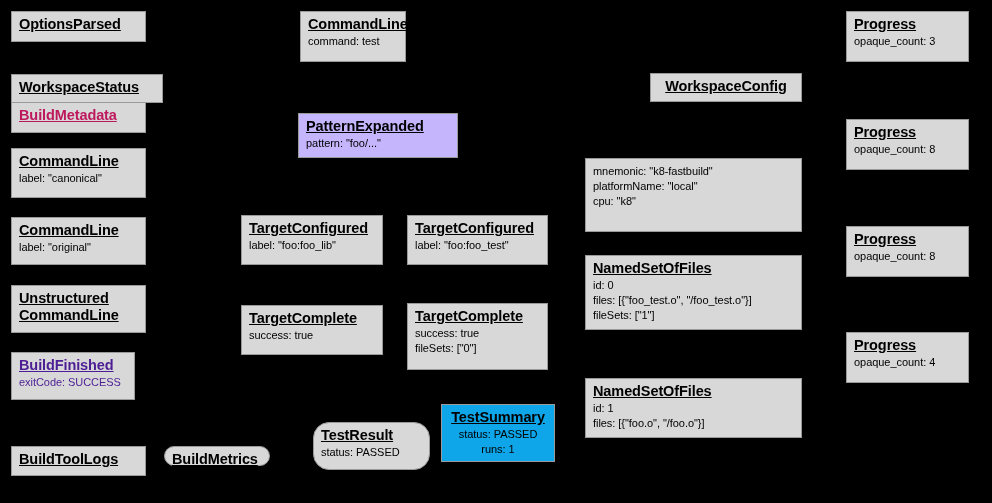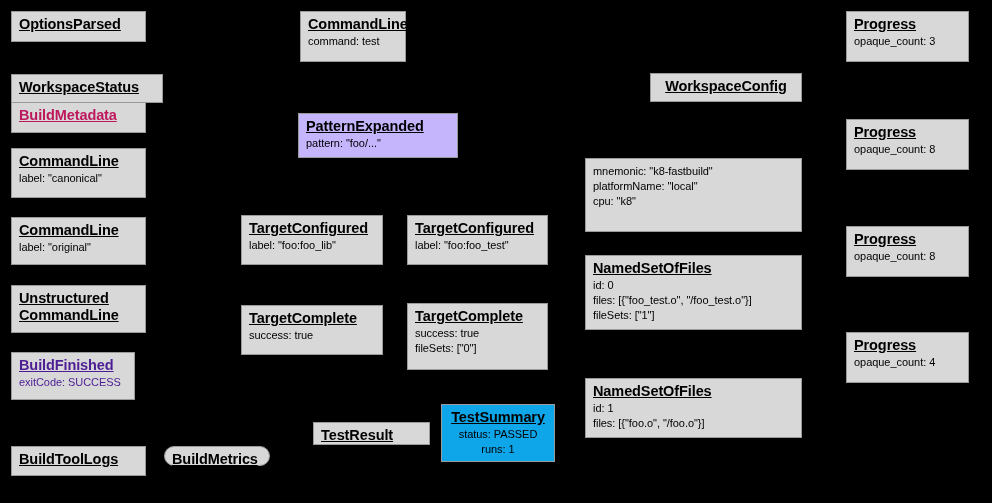--- a/index.html
+++ b/index.html
@@ -117,21 +117,21 @@
         <div class="node-field">success: true</div>
       </div>
     </div>
     <div class="node" style="left: 407px; top: 303px; width: 141px; height: 67px; background: rgb(216, 216, 216); border-color: rgb(154, 154, 154); color: rgb(0, 0, 0);">
       <div class="node-title">TargetComplete</div>
       <div class="node-fields">
         <div class="node-field">success: true</div>
         <div class="node-field">fileSets: ["0"]</div>
       </div>
     </div>
-    <div class="node" style="left: 313px; top: 422px; width: 117px; height: 23px; background: rgb(216, 216, 216); border-color: rgb(154, 154, 154); color: rgb(0, 0, 0);">
+    <div class="node" style="left: 313px; top: 422px; width: 117px; height: 48px; background: rgb(216, 216, 216); border-color: rgb(154, 154, 154); color: rgb(0, 0, 0); border-radius: 16px;">
       <div class="node-title">TestResult</div>
       <div class="node-fields">
         <div class="node-field">status: PASSED</div>
       </div>
     </div>
     <div class="node" style="left: 441px; top: 404px; width: 114px; height: 58px; background: #0ea5e9; border-color: rgb(154, 154, 154); color: rgb(0, 0, 0); text-align: center;">
       <div class="node-title">TestSummary</div>
       <div class="node-fields">
         <div class="node-field">status: PASSED</div>
         <div class="node-field">runs: 1</div>

